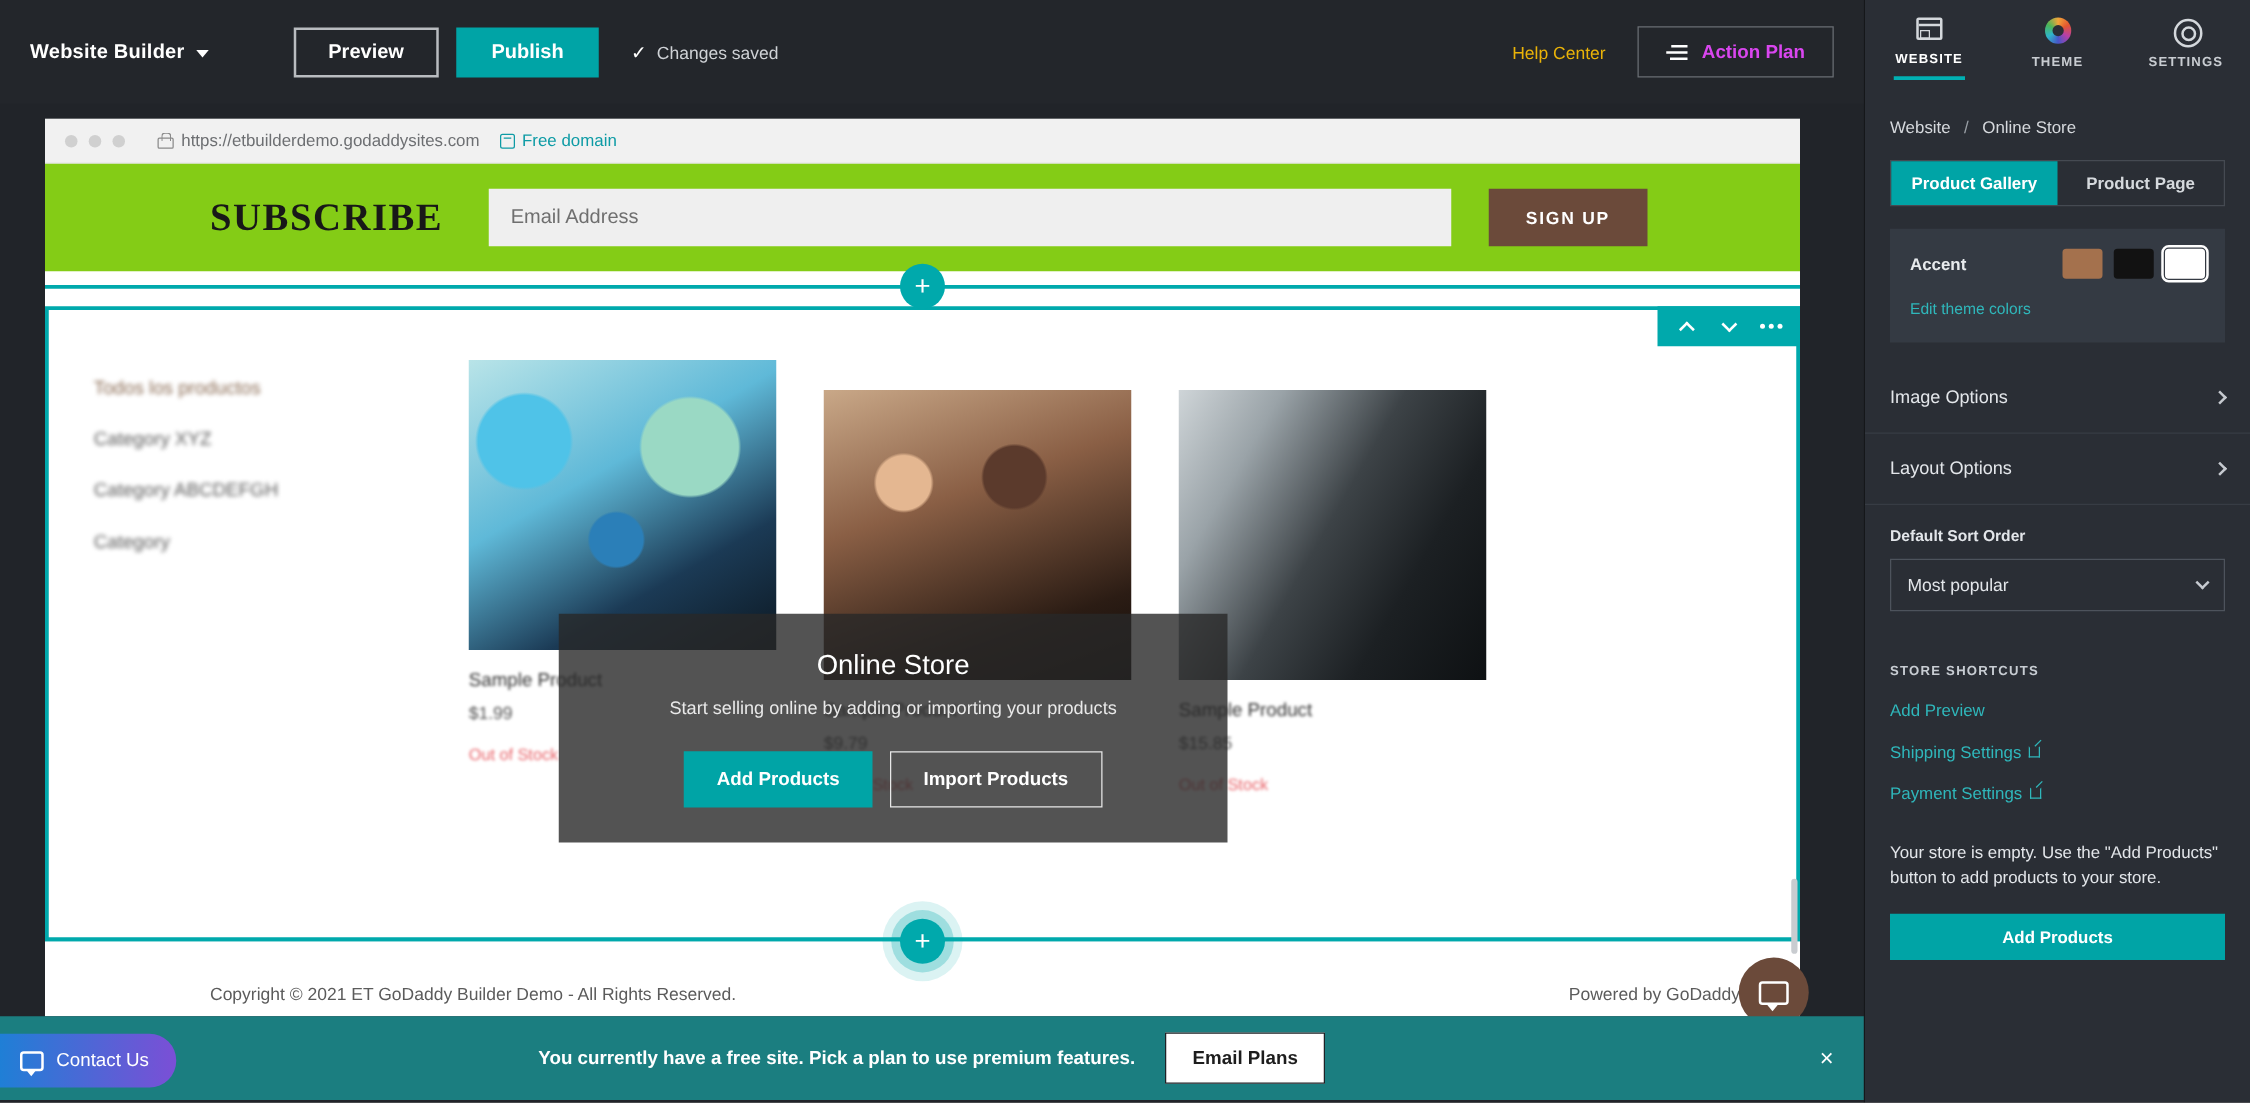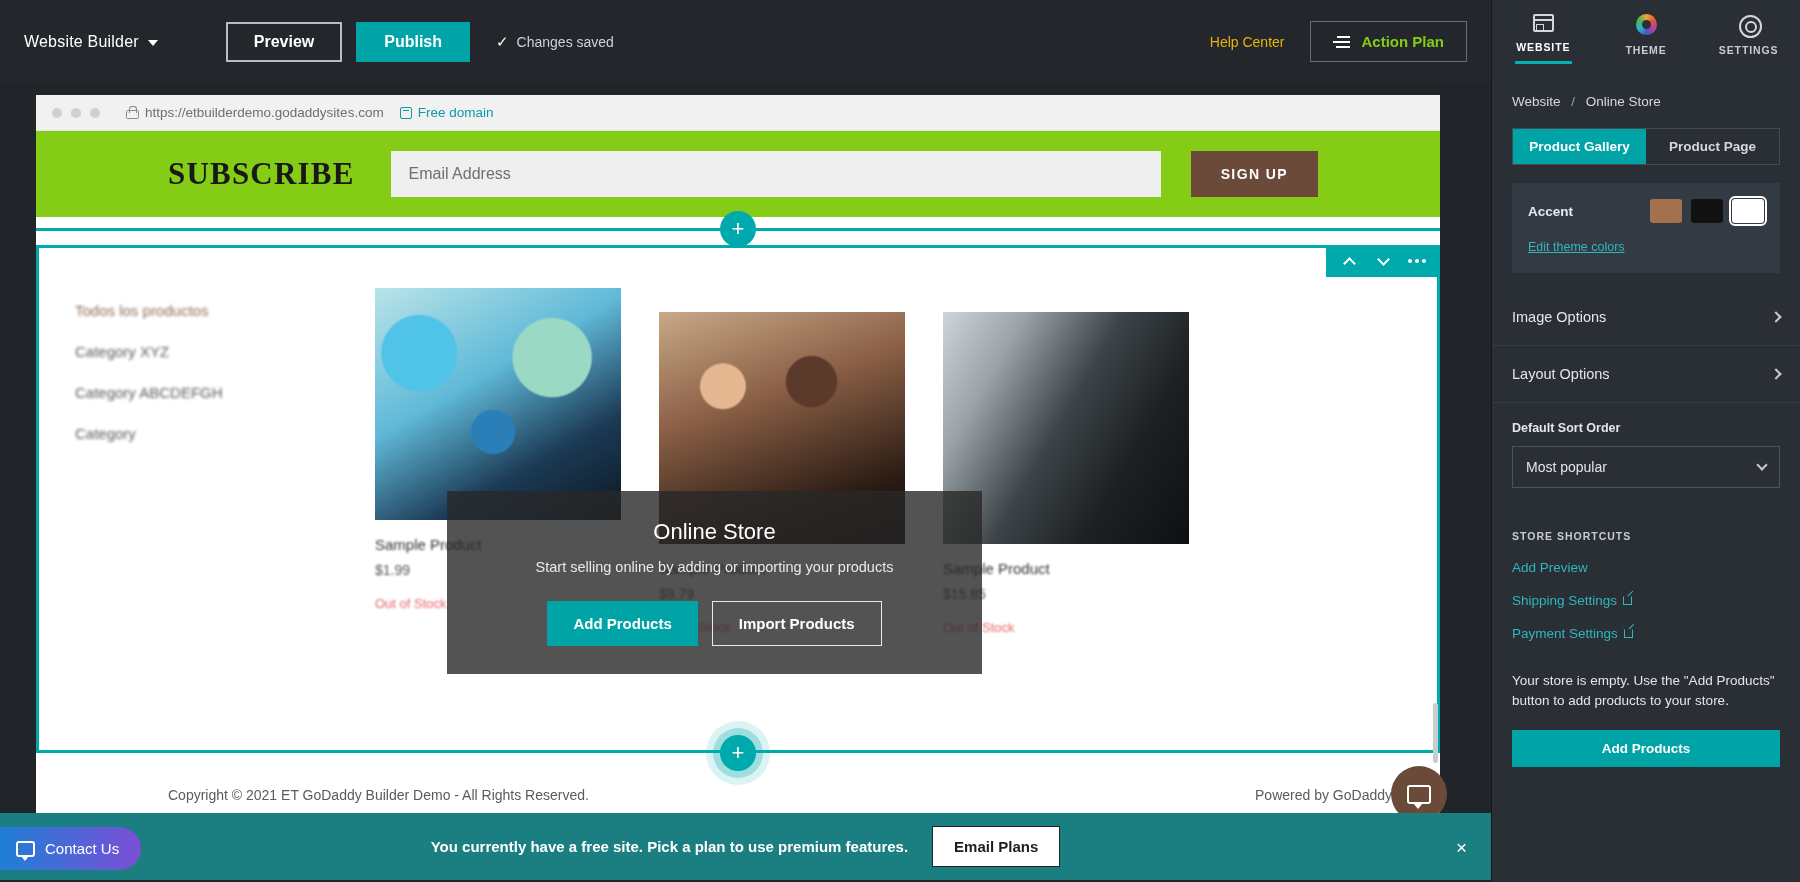--- a/index.html
+++ b/index.html
@@ -14,21 +14,21 @@
   
   .main-col { position: relative; width: 1491px; height: 882px; background: #212429; }
 
   
   .topbar {
     height: 83px; background: #23262b;
     display: flex; align-items: center; padding: 0 24px;
     position: relative;
   }
   .brand {
-    color: #fff; font-size: 16px; font-weight: normal; letter-spacing: .2px;
+    color: #fff; font-size: 16px; font-weight: bold; letter-spacing: .2px;
     display: flex; align-items: center; gap: 9px; cursor: pointer;
   }
   .caret-down {
     width: 0; height: 0; border-left: 5px solid transparent;
     border-right: 5px solid transparent; border-top: 6px solid #fff;
     margin-top: 2px;
   }
   .tb-group { display: flex; align-items: center; gap: 0; margin-left: 68px; }
   .btn-preview {
     border: 2px solid #b9bcc0; color: #fff; background: transparent;
@@ -43,21 +43,21 @@
   .saved {
     color: #cfd2d6; font-size: 14px; margin-left: 26px;
     display: flex; align-items: center; gap: 8px;
   }
   .check { color: #fff; font-size: 15px; }
   .tb-right {
     margin-left: auto; display: flex; align-items: center; gap: 26px;
   }
   .help-link { color: #eab308; font-size: 14px; cursor: pointer; }
   .btn-action-plan {
-    border: 1px solid #6a6e74; color: #84cc16; background: transparent;
+    border: 1px solid #6a6e74; color: #d946ef; background: transparent;
     font-size: 15px; font-weight: bold; padding: 11px 22px; cursor: pointer;
     display: flex; align-items: center; gap: 11px; font-family: inherit;
   }
   .ap-icon { display: flex; flex-direction: column; gap: 3px; width: 17px; }
   .ap-icon i { display: block; height: 2px; background: #fff; }
   .ap-icon i:nth-child(1) { width: 13px; margin-left: 4px; }
   .ap-icon i:nth-child(2) { width: 17px; }
   .ap-icon i:nth-child(3) { width: 14px; margin-left: 3px; }
 
   
@@ -311,21 +311,21 @@
 
   .accent-card {
     margin: 18px 20px 0 20px; background: #343a43; padding: 16px 16px 18px 16px;
   }
   .accent-row { display: flex; align-items: center; }
   .accent-label { color: #e7eaed; font-size: 13.5px; font-weight: bold; }
   .swatches { margin-left: auto; display: flex; align-items: center; gap: 9px; }
   .sw { width: 32px; height: 24px; border-radius: 3px; cursor: pointer; }
   .sw.sel { outline: 2.5px solid #fff; outline-offset: 1.5px; }
   .edit-theme {
-    color: #2fb7bb; font-size: 12.5px; margin-top: 17px; cursor: pointer; display: inline-block; text-decoration: underline;
+    color: #2fb7bb; font-size: 12.5px; margin-top: 17px; cursor: pointer; display: inline-block;
   }
 
   .opt-row {
     margin: 0 0; padding: 20px 20px; border-bottom: 1px solid #373c44;
     display: flex; align-items: center; cursor: pointer;
   }
   .opt-row:first-of-type { border-top: 1px solid #373c44; }
   .opt-row span { color: #e3e6ea; font-size: 14.5px; }
   .opt-row .arrow {
     margin-left: auto; width: 8px; height: 8px;

